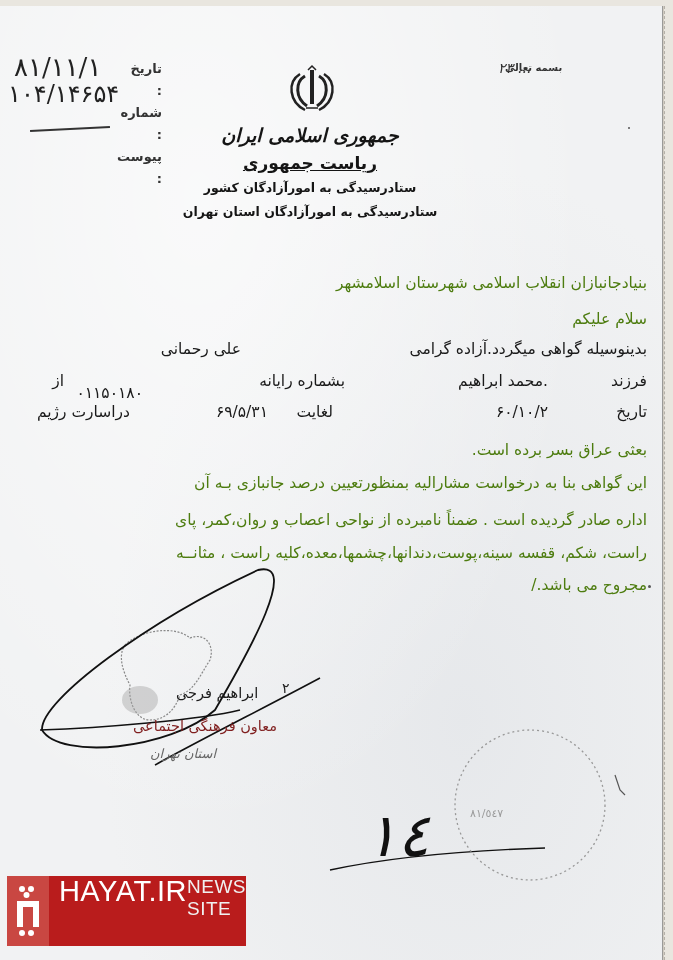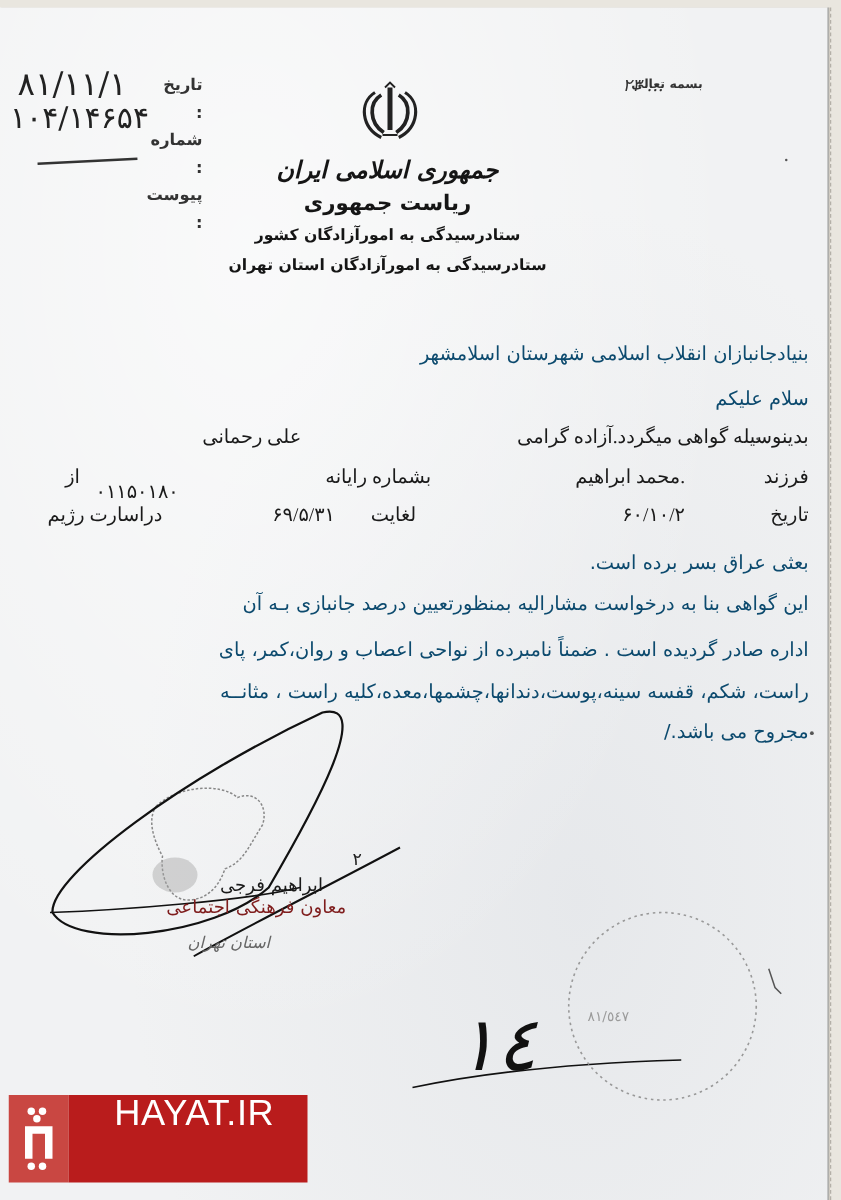--- a/index.html
+++ b/index.html
@@ -47,40 +47,40 @@
     .top-right-hand { position: absolute; left: 498px; top: 60px; font-size: 14px; color: #333; font-family: "DejaVu Serif", serif; font-style: italic; }
 
     
     .emblem { position: absolute; left: 287px; top: 64px; width: 50px; height: 50px; }
 
     .header {
       position: absolute; left: 170px; width: 280px; text-align: center; direction: rtl;
       color: #151515;
     }
     .h1 { top: 124px; font-size: 19px; font-family: "DejaVu Serif", serif; font-style: italic; font-weight: bold; }
-    .h2 { top: 153px; font-size: 17px; font-weight: bold; }
+    .h2 { top: 153px; font-size: 17px; font-weight: bold; text-decoration: underline; }
     .h3 { top: 180px; font-size: 12.5px; font-weight: bold; }
     .h4 { top: 204px; font-size: 12.5px; font-weight: bold; }
 
     .body-line {
-      position: absolute; right: 26px; direction: rtl; font-size: 15.5px; color: #0c4a6e;
+      position: absolute; right: 26px; direction: rtl; font-size: 15.5px; color: #4d7c0f;
       white-space: nowrap;
     }
     .l1 { top: 274px; }
     .l2 { top: 310px; }
     .l6 { top: 441px; }
     .l7 { top: 474px; }
     .l8 { top: 511px; }
     .l9 { top: 544px; }
     .l10 { top: 576px; }
-    .field { position: absolute; direction: rtl; font-size: 15.5px; color: #1a1a1a; white-space: nowrap; font-family: Liberation Serif, serif; }
+    .field { position: absolute; direction: rtl; font-size: 15.5px; color: #1a1a1a; white-space: nowrap; }
 
     
     .sig-svg { position: absolute; left: 0; top: 560px; width: 673px; height: 400px; pointer-events: none; }
-    .sig-name { position: absolute; left: 176px; top: 685px; font-size: 14.5px; direction: rtl; color: #1a1a1a; margin-top: 16px; }
+    .sig-name { position: absolute; left: 176px; top: 685px; font-size: 14.5px; direction: rtl; color: #1a1a1a; }
     .sig-title { position: absolute; left: 133px; top: 718px; font-size: 14.5px; direction: rtl; color: #7f1d1d; }
     .stamp-text { position: absolute; left: 150px; top: 746px; font-size: 13px; direction: rtl; color: #666; font-family: "DejaVu Serif", serif; font-style: italic; }
     .sig-mark { position: absolute; left: 282px; top: 680px; font-size: 14px; color: #222; }
 
     .big-hand { position: absolute; left: 365px; top: 800px; font-size: 60px; color: #111; font-family: "DejaVu Serif", serif; font-style: italic; }
 
     
     .wm {
       position: absolute; left: 7px; top: 876px; width: 239px; height: 70px; display: flex;
     }
@@ -188,14 +188,15 @@
       <circle cx="20" cy="6" r="3" fill="#fff"></circle>
       <circle cx="15.5" cy="12" r="3" fill="#fff"></circle>
       <path d="M6 18 L6 44 L12 44 L12 24 L22 24 L22 44 L28 44 L28 18 Z" fill="#fff"></path>
       <path d="M15 28 L19 28 L19 40 L15 40 Z" fill="#c94742"></path>
       <circle cx="11" cy="50" r="3" fill="#fff"></circle>
       <circle cx="20" cy="50" r="3" fill="#fff"></circle>
     </svg>
   </div>
   <div class="wm-gray">
     <div class="wm-title">HAYAT.IR</div>
+    <div class="wm-sub">NEWS SITE</div>
   </div>
 </div>
 
 </body></html>

